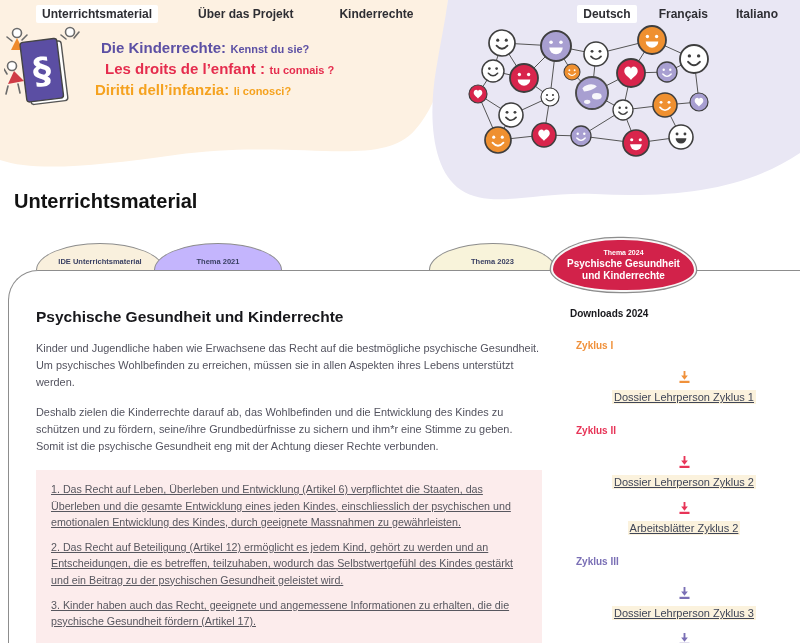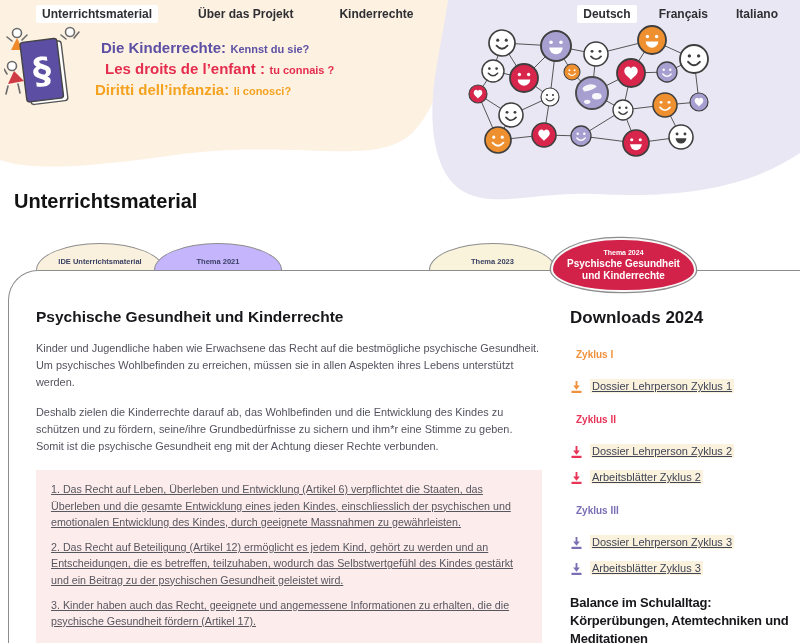--- a/index.html
+++ b/index.html
@@ -57,24 +57,24 @@
   
   main{position:absolute;left:36px;top:300px;width:506px;z-index:2;}
   main h2{margin:8px 0 14px;font-size:15.5px;font-weight:800;color:#17171b;}
   .body-p{margin:0 0 12px;font-size:10.9px;line-height:1.58;color:#53535f;}
   .info-box{margin-top:15px;background:#fcecec;padding:11px 15px 14px;}
   .ib-title{margin:0 0 7px;font-size:11.2px;font-weight:700;color:#2e2e3a;line-height:1.5;}
   .ib-item{margin:0 0 9px;font-size:10.7px;line-height:1.52;color:#57575f;text-decoration:underline;}
 
   
   aside{position:absolute;left:570px;top:300px;width:228px;z-index:2;}
-  .dl-title{margin:8px 0 0;font-size:17px;font-weight:800;color:#17171b;}
+  .dl-title{margin:8px 0 0;font-size:10px;font-weight:800;color:#17171b;}
   .dl-section{margin-top:21px;}
   .dl-head{margin:0 6px 19px;font-size:10px;font-weight:700;}
-  .dl-row{display:flex;align-items:center;gap:7px;margin:0 0 12px;}
+  .dl-row{display:flex;align-items:center;gap:7px;margin:0 0 12px;flex-direction:column;}
   .dl-icon{flex:0 0 auto;display:inline-flex;}
   .dl-link{font-size:11px;color:#3f4557;background:#fbf2dd;text-decoration:underline;
            padding:1px 2px;cursor:pointer;}
   .balance-heading{margin:19px 0 0;font-size:13px;font-weight:800;color:#17171b;line-height:1.4;
                    letter-spacing:-0.2px;}
 </style>
 </head>
 <body>
 
 <div class="page">

